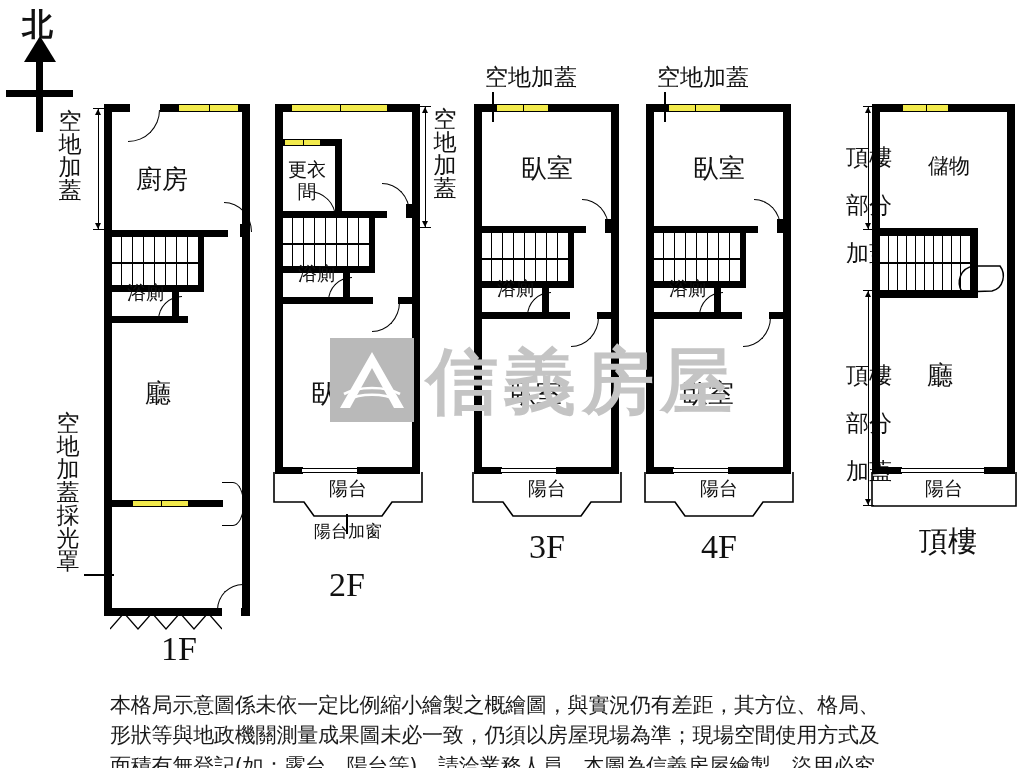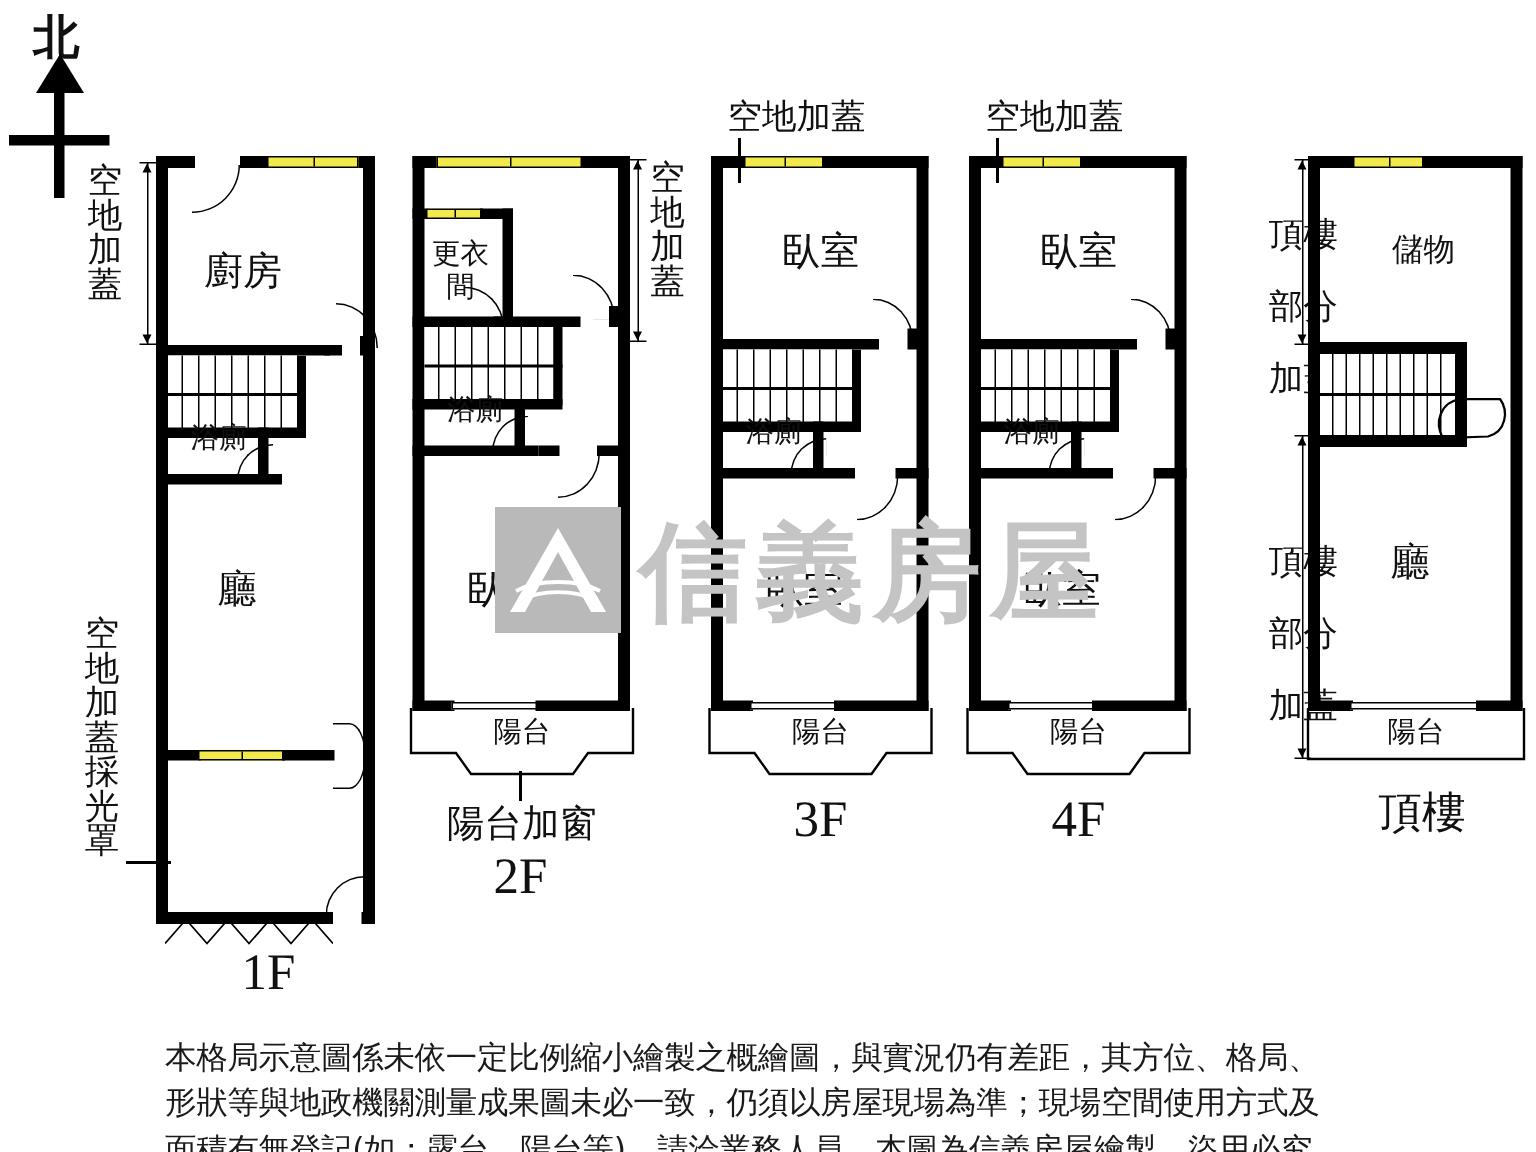--- a/index.html
+++ b/index.html
@@ -314,21 +314,21 @@
     <div class="wall" style="left:104px; top:285px; width:100px; height:7px;"></div>
     <div class="wall" style="left:172px; top:285px; width:7px; height:35px;"></div>
     <div class="wall" style="left:104px; top:316px; width:84px; height:7px;"></div>
     <div class="door-arc arc-tl" style="left:158px; top:296px; width:24px; height:24px;"></div>
 
     <div class="wall" style="left:104px; top:500px; width:30px; height:7px;"></div>
     <div class="ywin" style="left:132px; top:500px; width:58px; height:7px;"></div>
     <div class="wall" style="left:188px; top:500px; width:35px; height:7px;"></div>
     <div class="door-round" style="left:222px; top:482px; width:22px; height:44px;"></div>
 
-    <div class="rlabel" style="left:122px; top:168px; width:80px; font-size:26px;">廚房</div>
+    <div class="rlabel" style="left:122px; top:168px; width:80px; font-size:26px;font-family:Liberation Mono, monospace;">廚房</div>
     <div class="rlabel" style="left:114px; top:282px; width:64px; font-size:19px;">浴廁</div>
     <div class="rlabel" style="left:136px; top:380px; width:44px; font-size:26px;">廳</div>
 
     <div class="fcaption" style="left:140px; top:630px; width:78px; font-size:34px;">1F</div>
   </div>
 
   <div class="abs" style="left:0px; top:0px; width:470px; height:620px;">
 
     <div class="wall" style="left:275px; top:104px; width:8px; height:370px;"></div>
     <div class="wall" style="left:412px; top:104px; width:8px; height:370px;"></div>
@@ -395,21 +395,21 @@
     <div class="leader" style="left:346px; top:514px; width:1.5px; height:20px;"></div>
 
     <div class="rlabel" style="left:283px; top:158px; width:48px; font-size:19px; line-height:1.16;">
       <span>更衣</span><br>
       <span>間</span>
     </div>
     <div class="rlabel" style="left:285px; top:263px; width:64px; font-size:19px;">浴廁</div>
     <div class="rlabel" style="left:305px; top:380px; width:64px; font-size:26px;">臥室</div>
     <div class="rlabel" style="left:316px; top:478px; width:64px; font-size:19px;">陽台</div>
 
-    <div class="fcaption fcaption-cjk" style="left:276px; top:532px; width:144px; font-size:25px;">陽台加窗</div>
+    <div class="fcaption fcaption-cjk" style="left:276px; top:520px; width:144px; font-size:17px;">陽台加窗</div>
     <div class="fcaption" style="left:308px; top:566px; width:78px; font-size:34px;">2F</div>
   </div>
 
   <div class="abs" style="left:0px; top:0px; width:640px; height:600px;">
 
     <div class="fcaption fcaption-cjk" style="left:476px; top:62px; width:110px; font-size:23px;">空地加蓋</div>
     <div class="leader" style="left:492px; top:92px; width:1.5px; height:30px;"></div>
 
     <div class="wall" style="left:474px; top:104px; width:8px; height:370px;"></div>
     <div class="wall" style="left:611px; top:104px; width:8px; height:370px;"></div>

